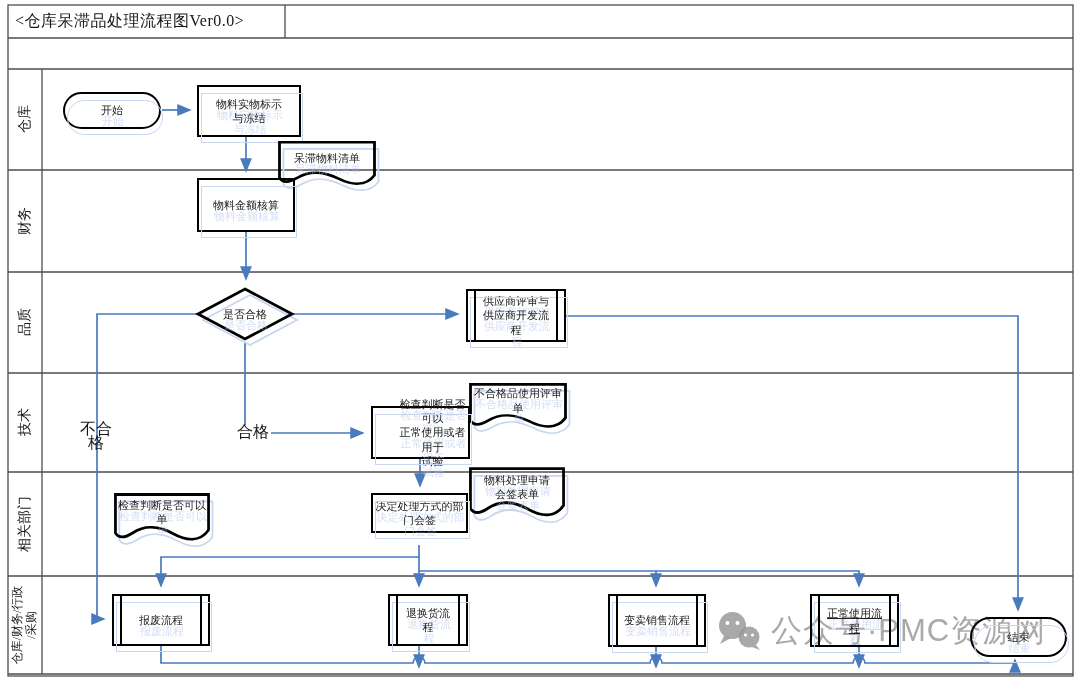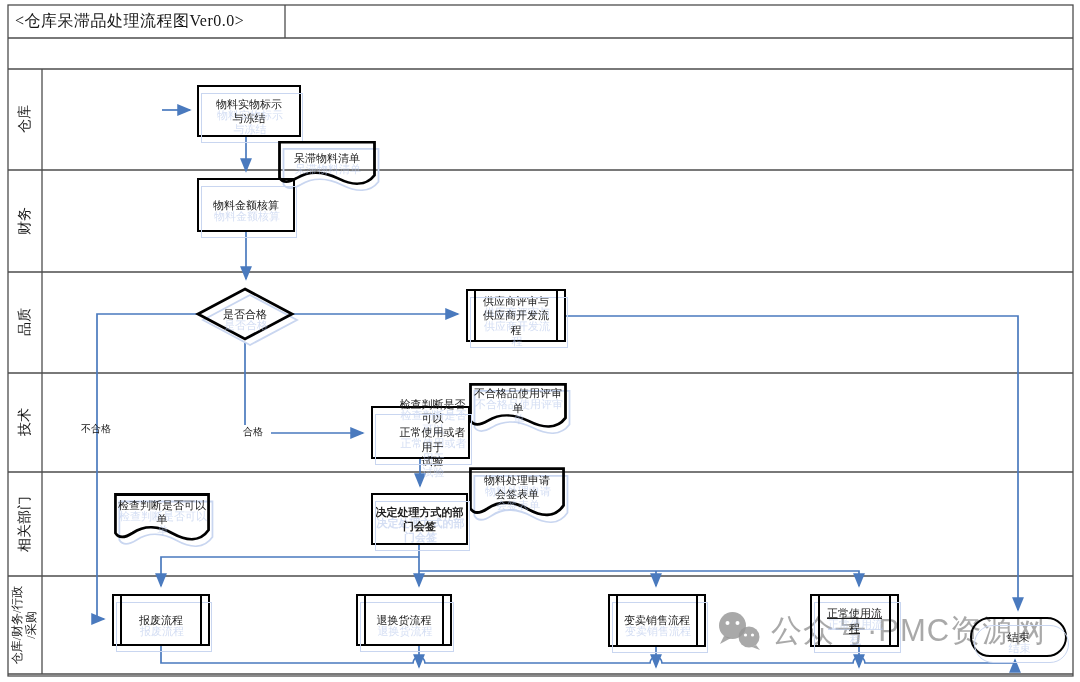--- a/index.html
+++ b/index.html
@@ -18,21 +18,21 @@
                 border:1.6px solid #c9d6f0;border-radius:inherit;pointer-events:none;}
   .oval{border-radius:999px;border-width:2.8px;}
   .pp{padding:0 11px;}
   .vbar{position:absolute;top:-1px;bottom:-1px;width:2.4px;background:#000;}
   .vbar.l{left:6px;}.vbar.r{right:6px;}
   .svg-node svg{position:absolute;left:0;top:0;width:100%;height:100%;overflow:visible;}
   .svg-node .lbl{position:relative;}
   .doc .lbl{padding-bottom:14px;}
   .ghost-line{fill:none;stroke:#c9d6f0;stroke-width:1.8;}
   .main-line{fill:none;stroke:#000;stroke-width:2.8;}
-  .edge-label{position:absolute;font-size:10px;line-height:14px;text-align:center;}
+  .edge-label{position:absolute;font-size:16px;line-height:14px;text-align:center;}
   .edge-label.masked{background:#fff;}
   .watermark{position:absolute;left:716px;top:610px;display:flex;align-items:center;gap:9px;
              color:rgba(150,150,150,.82);font-size:31px;letter-spacing:1px;
              font-family:"Liberation Sans","DejaVu Sans",sans-serif;}
   .wm-icon{width:46px;height:40px;flex:0 0 auto;}
 </style>
 </head>
 <body>
 
 <div class="stage">
@@ -99,20 +99,21 @@
   <div class="title">&lt;仓库呆滞品处理流程图Ver0.0&gt;</div>
 
   <div class="lane-label" style="left:-23px;top:102px;width:96px;">仓库</div>
   <div class="lane-label" style="left:-23px;top:204px;width:96px;">财务</div>
   <div class="lane-label" style="left:-23px;top:305px;width:96px;">品质</div>
   <div class="lane-label" style="left:-22px;top:405px;width:94px;">技术</div>
   <div class="lane-label" style="left:-25px;top:507px;width:100px;">相关部门</div>
   <div class="lane-label" style="left:-23px;top:608px;width:96px;font-size:12px;">仓库/财务/行政
 /采购</div>
 
+  <div class="shape oval rect" style="left:63px;top:92px;width:98px;height:37px;"><span class="lbl">开始</span></div>
 
   <div class="shape rect" style="left:197px;top:85px;width:104px;height:52px;"><span class="lbl">物料实物标示
 与冻结</span></div>
 
   <div class="shape svg-node doc" style="left:277px;top:140px;width:100px;height:50px;">
     <svg viewBox="0 0 100 54" preserveAspectRatio="none">
       <path class="ghost-line" transform="translate(4,7)" d="M2.5,2.5 H97.5 V38 C89,50 75,49 61,41.5 C47,34 32,33 20,41 C12,46 6,46.5 2.5,41 Z"></path>
       <path class="main-line" d="M2.5,2.5 H97.5 V38 C89,50 75,49 61,41.5 C47,34 32,33 20,41 C12,46 6,46.5 2.5,41 Z"></path>
     </svg>
     <span class="lbl">呆滞物料清单</span>
@@ -159,30 +160,30 @@
 
   <div class="shape svg-node doc" style="left:113px;top:492px;width:98px;height:54px;">
     <svg viewBox="0 0 100 54" preserveAspectRatio="none">
       <path class="ghost-line" transform="translate(4,7)" d="M2.5,2.5 H97.5 V38 C89,50 75,49 61,41.5 C47,34 32,33 20,41 C12,46 6,46.5 2.5,41 Z"></path>
       <path class="main-line" d="M2.5,2.5 H97.5 V38 C89,50 75,49 61,41.5 C47,34 32,33 20,41 C12,46 6,46.5 2.5,41 Z"></path>
     </svg>
     <span class="lbl">检查判断是否可以
 单</span>
   </div>
 
-  <div class="shape rect" style="left:371px;top:493px;width:97px;height:52px;font-weight:bold;"><span class="lbl">决定处理方式的部
+  <div class="shape rect" style="left:371px;top:493px;width:97px;height:40px;"><span class="lbl">决定处理方式的部
 门会签</span></div>
 
 
   <div class="shape rect pp" style="left:112px;top:594px;width:98px;height:52px;">
     <i class="vbar l"></i><i class="vbar r"></i>
     <span class="lbl">报废流程</span>
   </div>
 
-  <div class="shape rect pp" style="left:356px;top:594px;width:96px;height:52px;">
+  <div class="shape rect pp" style="left:388px;top:594px;width:80px;height:52px;">
     <i class="vbar l"></i><i class="vbar r"></i>
     <span class="lbl">退换货流程</span>
   </div>
 
   <div class="shape rect pp" style="left:608px;top:594px;width:98px;height:53px;">
     <i class="vbar l"></i><i class="vbar r"></i>
     <span class="lbl">变卖销售流程</span>
   </div>
 
   <div class="shape rect pp" style="left:810px;top:594px;width:89px;height:53px;text-decoration:underline;">

